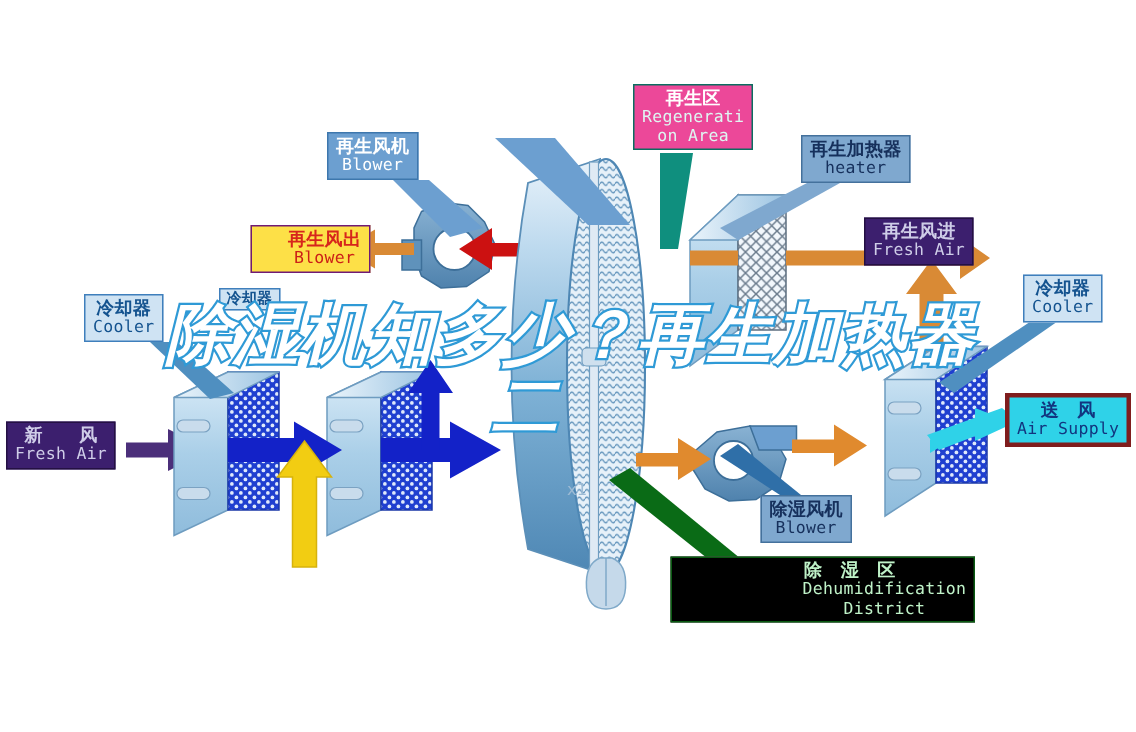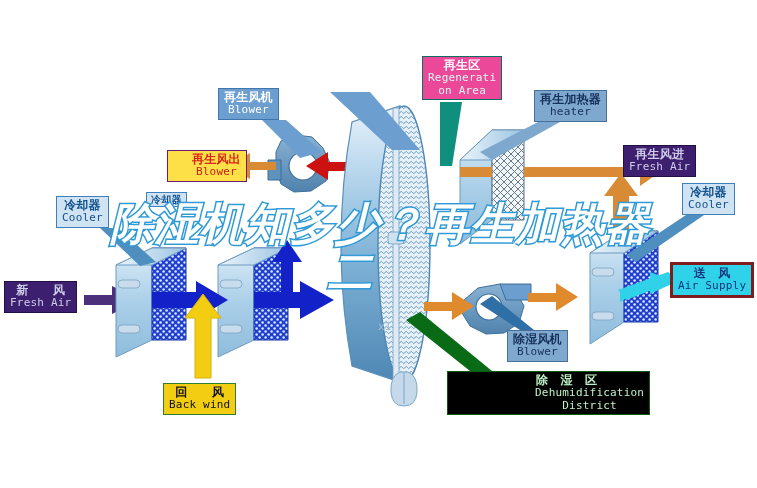--- a/index.html
+++ b/index.html
@@ -235,21 +235,21 @@
   <div class="lbl b-blue2" style="left:534px;top:90px;">
     <span class="cn">再生加热器</span>
     <span class="en">heater</span>
   </div>
 
   <div class="lbl b-brown" style="left:167px;top:150px;">
     <span class="cn">再生风出</span>
     <span class="en">Blower</span>
   </div>
 
-  <div class="lbl b-purple" style="left:623px;top:145px;">
+  <div class="lbl b-purple" style="left:576px;top:145px;">
     <span class="cn">再生风进</span>
     <span class="en">Fresh Air</span>
   </div>
 
   <div class="lbl b-lightblue" style="left:682px;top:183px;">
     <span class="cn">冷却器</span>
     <span class="en">Cooler</span>
   </div>
 
   <div class="lbl b-lightblue" style="left:56px;top:196px;">
@@ -264,24 +264,20 @@
   <div class="lbl b-purple" style="left:4px;top:281px;">
     <span class="cn">新　　风</span>
     <span class="en">Fresh Air</span>
   </div>
 
   <div class="lbl b-cyan" style="left:670px;top:262px;">
     <span class="cn">送　风</span>
     <span class="en">Air Supply</span>
   </div>
 
-  <div class="lbl b-yellow" style="left:163px;top:383px;">
-    <span class="cn">回　　风</span>
-    <span class="en">Back wind</span>
-  </div>
 
   <div class="lbl b-blue2" style="left:507px;top:330px;">
     <span class="cn">除湿风机</span>
     <span class="en">Blower</span>
   </div>
 
   <div class="lbl b-green" style="left:447px;top:371px;">
     <span class="cn">除　湿　区</span>
     <span class="en">Dehumidification</span>
     <span class="en">District</span>

